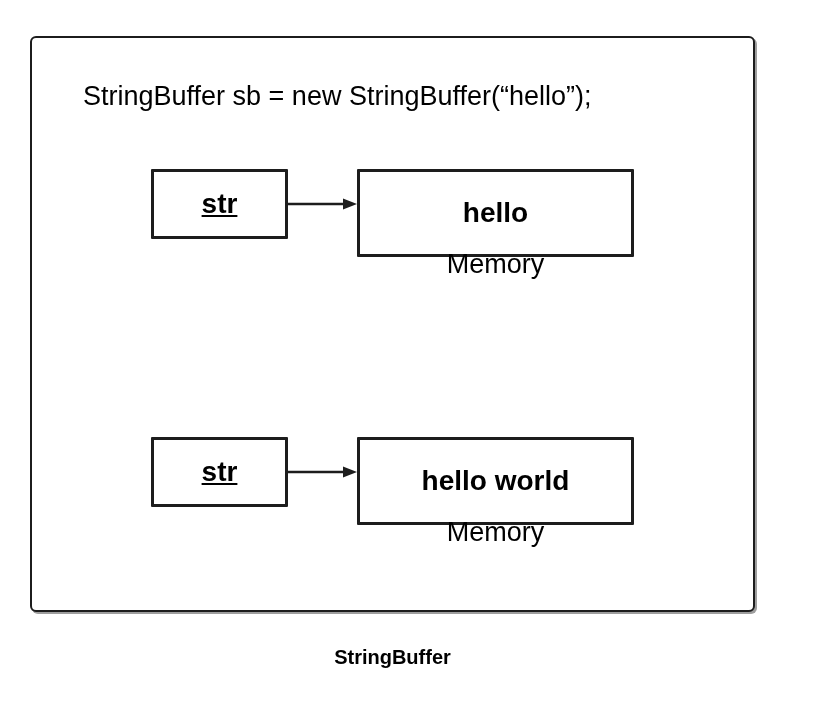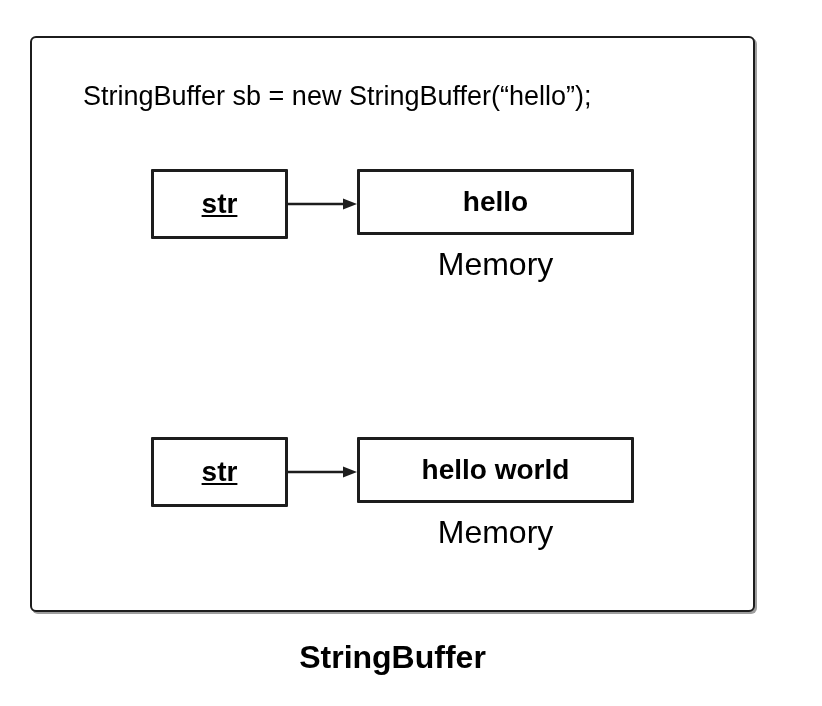--- a/index.html
+++ b/index.html
@@ -45,52 +45,52 @@
     border-radius: 1px;
     background: #ffffff;
     display: flex;
     align-items: center;
     justify-content: center;
     font-weight: bold;
     font-size: 28px;
     white-space: nowrap;
   }
   .var-box { left: 119px; width: 137px; height: 70px; text-decoration: underline; }
-  .val-box { left: 325px; width: 277px; height: 66px; }
+  .val-box { left: 325px; width: 277px; height: 88px; }
   .row-1 .var-box, .row-1 .val-box { top: 131px; }
   .row-2 .var-box, .row-2 .val-box { top: 399px; }
 
   .arrow {
     position: absolute;
     left: 256px;
     width: 69px;
     height: 18px;
   }
   .row-1 .arrow { top: 157px; }
   .row-2 .arrow { top: 425px; }
 
   .memory-label {
     position: absolute;
     left: 325px;
     width: 277px;
     text-align: center;
-    font-size: 32px;
+    font-size: 27px;
     line-height: 30px;
   }
   .mem-1 { top: 211px; }
   .mem-2 { top: 479px; }
 
   .caption {
     position: absolute;
     left: 30px;
     top: 641px;
     width: 725px;
     text-align: center;
     font-weight: bold;
-    font-size: 32px;
+    font-size: 20px;
     line-height: 32px;
   }
 </style>
 </head>
 <body>
 
 <div class="canvas">
 
   <div class="frame">
 

